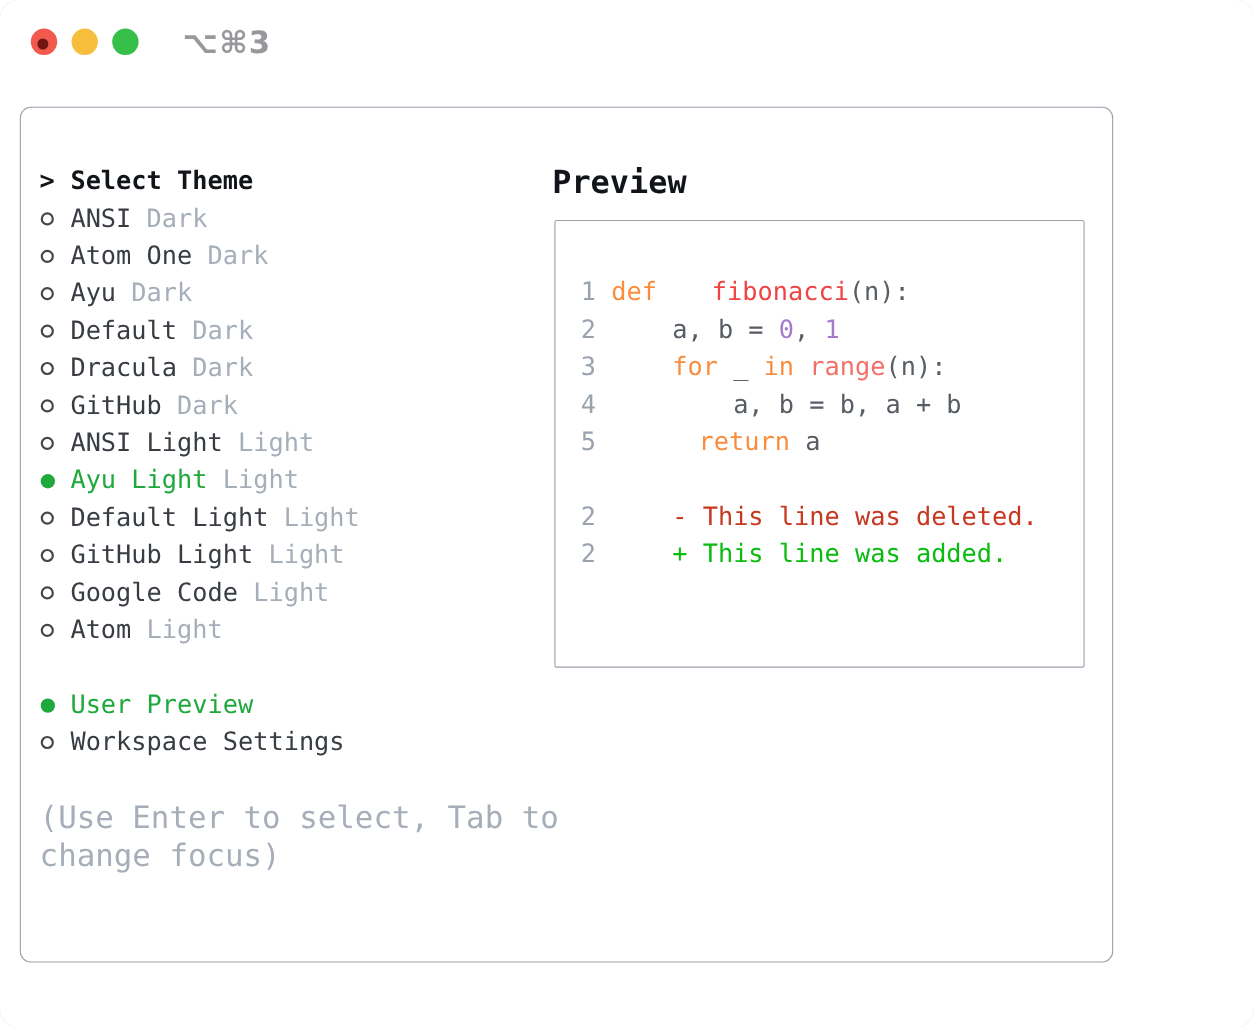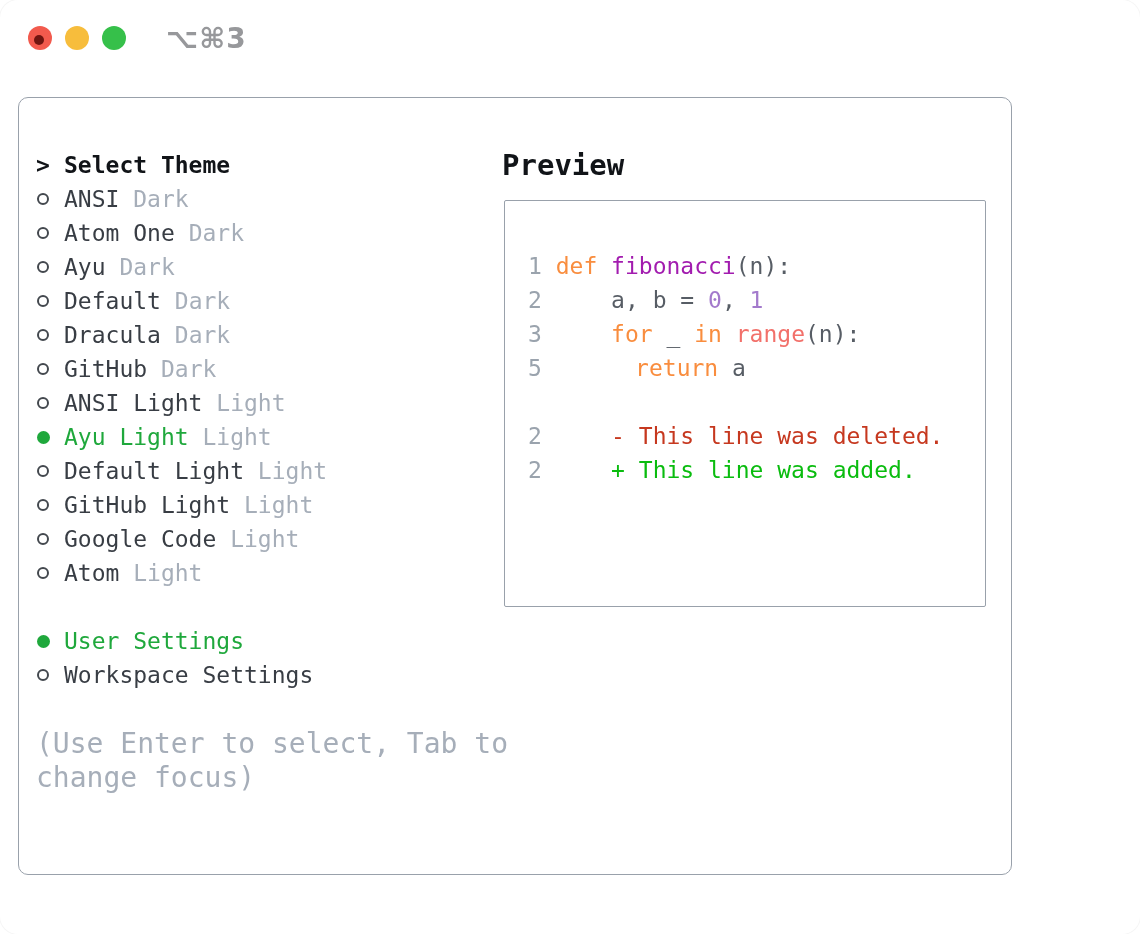--- a/index.html
+++ b/index.html
@@ -87,34 +87,35 @@
         <div class="row"><span class="marker"><span class="dot-ring"></span></span><span class="label">GitHub</span><span class="tag">Dark</span></div>
         <div class="row"><span class="marker"><span class="dot-ring"></span></span><span class="label">ANSI Light</span><span class="tag">Light</span></div>
         <div class="row"><span class="marker"><span class="dot-filled"></span></span><span class="label sel">Ayu Light</span><span class="tag">Light</span></div>
         <div class="row"><span class="marker"><span class="dot-ring"></span></span><span class="label">Default Light</span><span class="tag">Light</span></div>
         <div class="row"><span class="marker"><span class="dot-ring"></span></span><span class="label">GitHub Light</span><span class="tag">Light</span></div>
         <div class="row"><span class="marker"><span class="dot-ring"></span></span><span class="label">Google Code</span><span class="tag">Light</span></div>
         <div class="row"><span class="marker"><span class="dot-ring"></span></span><span class="label">Atom</span><span class="tag">Light</span></div>
       </div>
     <div class="spacer"></div>
     <div id="apply-items">
-        <div class="row"><span class="marker"><span class="dot-filled"></span></span><span class="label sel">User Settings</span></div>
+        <div class="row"><span class="marker"><span class="dot-filled"></span></span><span class="label sel">User Preview</span></div>
         <div class="row"><span class="marker"><span class="dot-ring"></span></span><span class="label">Workspace Settings</span></div>
       </div>
     <div class="spacer"></div>
     <div id="help-lines">
         <div class="help-row">(Use Enter to select, Tab to</div>
         <div class="help-row">change focus)</div>
       </div>
   </div>
 
   <div class="preview-header">Preview</div>
   <div class="preview-box" id="preview-box">
-      <div class="code-row"><span class="ln">1 </span><span style="color: rgb(249, 141, 62);">def </span><span style="color: #a21caf;">fibonacci</span><span style="color: rgb(87, 93, 101);">(n):</span></div>
+      <div class="code-row"><span class="ln">1 </span><span style="color: rgb(249, 141, 62);">def </span><span style="color: #ef4444; margin-left: 36px;">fibonacci</span><span style="color: rgb(87, 93, 101);">(n):</span></div>
       <div class="code-row"><span class="ln">2 </span><span style="color: rgb(87, 93, 101);">    a, b = </span><span style="color: rgb(163, 122, 204);">0</span><span style="color: rgb(87, 93, 101);">, </span><span style="color: rgb(163, 122, 204);">1</span></div>
       <div class="code-row"><span class="ln">3 </span><span style="color: rgb(87, 93, 101);">    </span><span style="color: rgb(249, 141, 62);">for</span><span style="color: rgb(87, 93, 101);"> _ </span><span style="color: rgb(249, 141, 62);">in</span><span style="color: rgb(87, 93, 101);"> </span><span style="color: rgb(242, 112, 106);">range</span><span style="color: rgb(87, 93, 101);">(n):</span></div>
+      <div class="code-row"><span class="ln">4 </span><span style="color: rgb(87, 93, 101);">        a, b = b, a + b</span></div>
       <div class="code-row"><span class="ln">5 </span><span style="color: rgb(87, 93, 101);">    </span><span style="color: rgb(249, 141, 62); margin-left: 24px;">return</span><span style="color: rgb(87, 93, 101);"> a</span></div>
       <div class="code-row"></div>
       <div class="code-row"><span class="ln">2 </span><span style="color: rgb(198, 56, 31);">    - This line was deleted.</span></div>
       <div class="code-row"><span class="ln">2 </span><span style="color: rgb(10, 188, 15);">    + This line was added.</span></div>
     </div>
 
 </div>
 
 </body></html>

